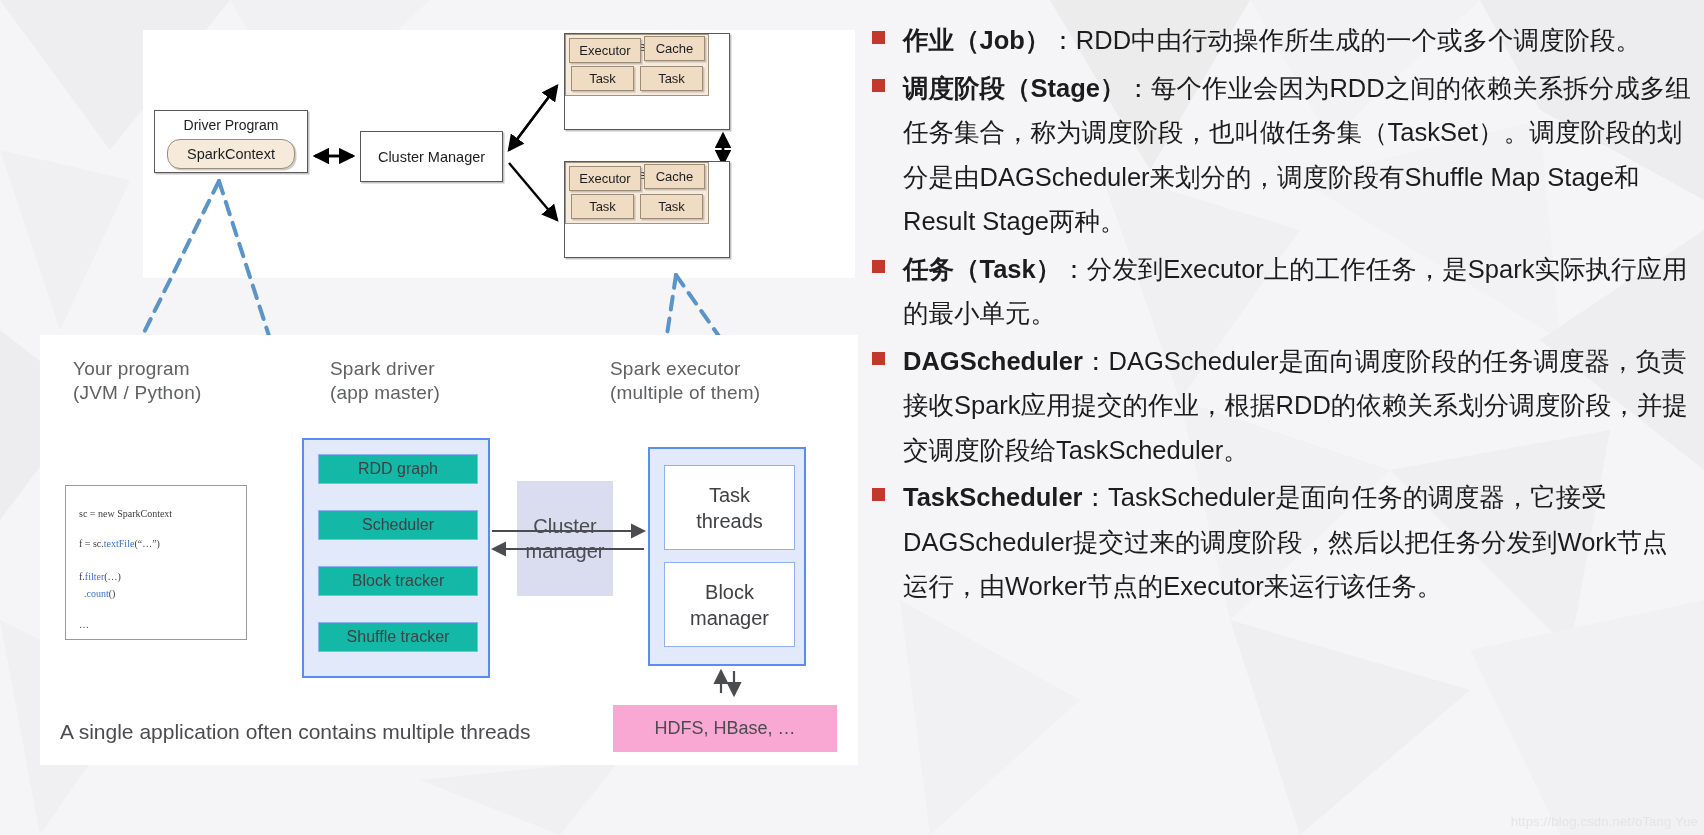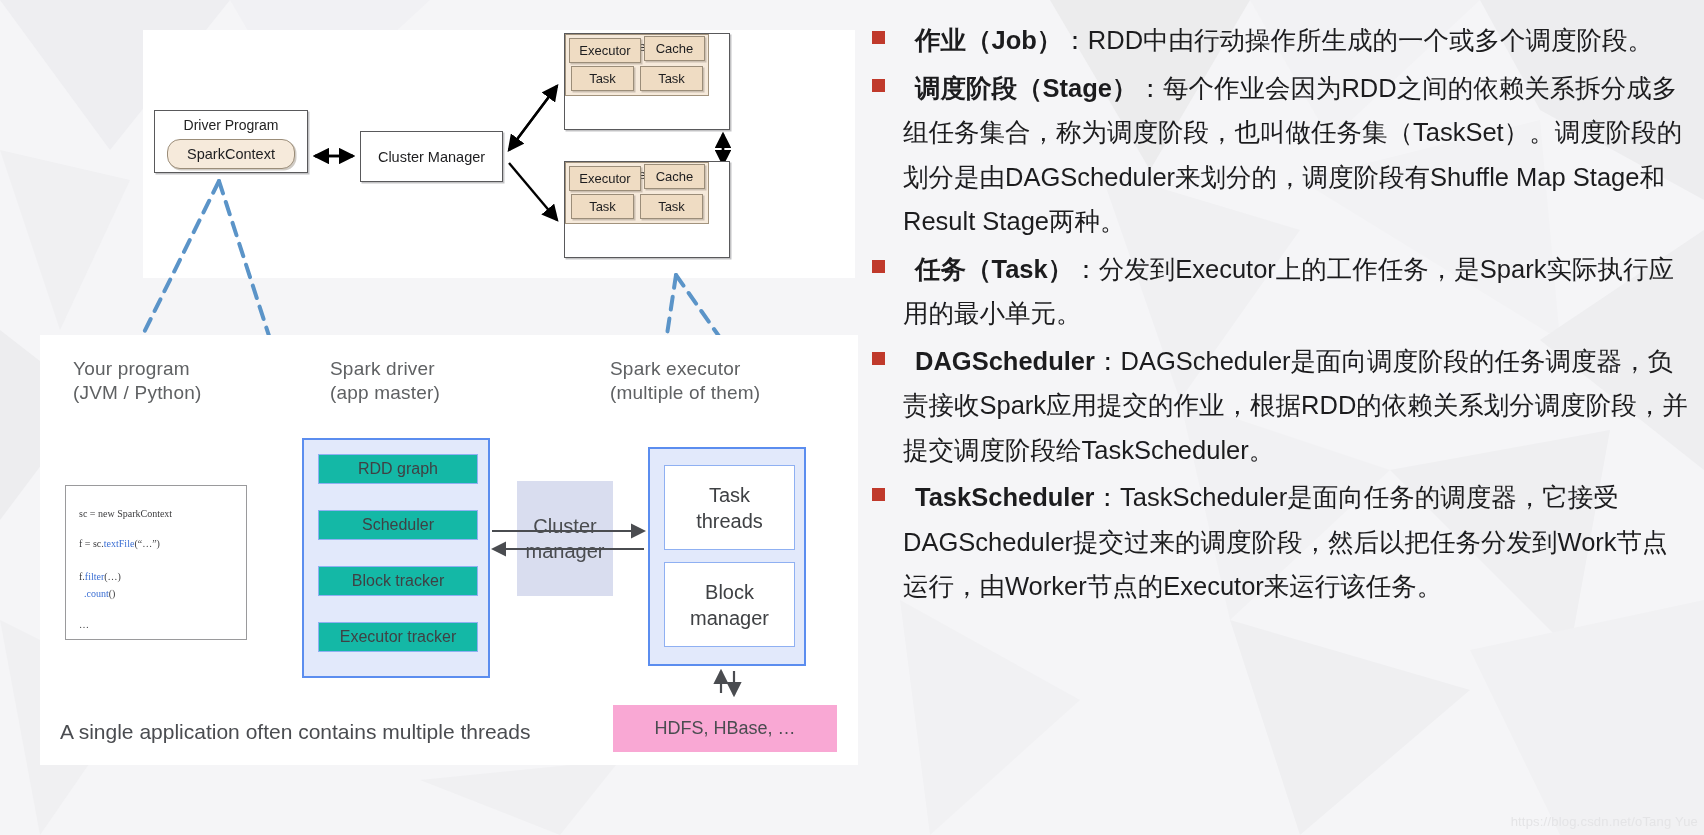--- a/index.html
+++ b/index.html
@@ -203,21 +203,21 @@
     margin-top: 13px;
     margin-right: 18px;
   }
   .bullet-text {
     flex: 1 1 auto;
     font-size: 25.5px;
     line-height: 44.5px;
     color: #1c1c1e;
     letter-spacing: 0px;
   }
-  .bullet-text b { font-weight: bold; margin-left: 12px; }
+  .bullet-text b { font-weight: bold; }
 
   
   #watermark {
     position: absolute;
     right: 6px; bottom: 6px;
     font-size: 13px;
     color: #e4e4e6;
     letter-spacing: .2px;
     white-space: nowrap;
   }
@@ -354,21 +354,21 @@
       <div class="code-line" style="top:102px; left:18px">
         <span class="code-kw">.count</span><span>()</span>
       </div>
       <div class="code-line" style="top:133px">…</div>
     </div>
 
     <div id="driver-stack">
       <div class="stack-item" style="top:14px">RDD graph</div>
       <div class="stack-item" style="top:70px">Scheduler</div>
       <div class="stack-item" style="top:126px">Block tracker</div>
-      <div class="stack-item" style="top:182px">Executor tracker</div>
+      <div class="stack-item" style="top:182px">Shuffle tracker</div>
     </div>
 
     <div id="cluster-manager-block">
       <span style="white-space:pre-line">Cluster
 manager</span>
     </div>
 
     <div id="executor-stack">
       <div class="exec-item" style="top:16px">
         <span style="white-space:pre-line">Task

